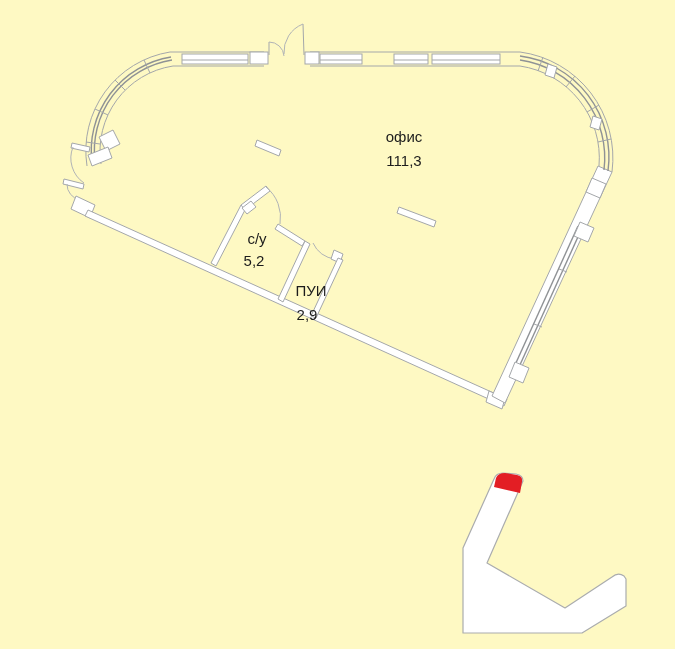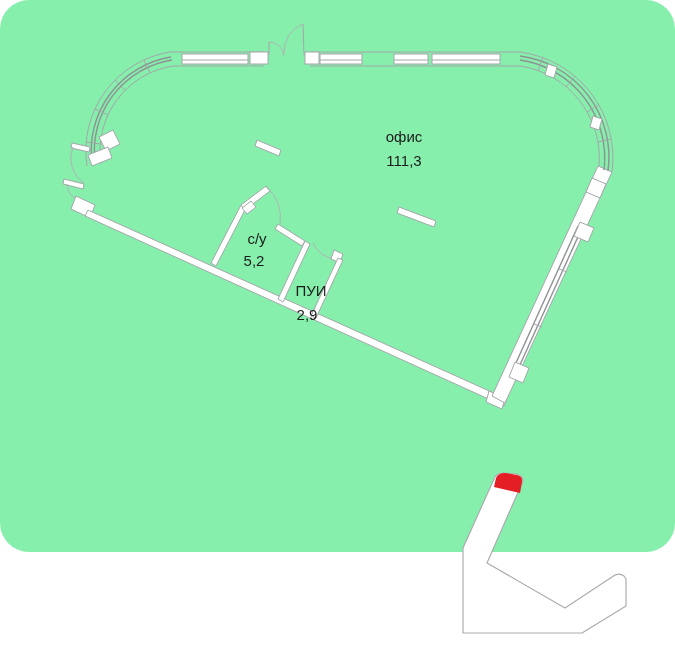--- a/index.html
+++ b/index.html
@@ -1,17 +1,17 @@
 <!DOCTYPE html>
 <html><head>
 <meta charset="utf-8">
 <style>
   html,body{margin:0;padding:0;background:#ffffff;}
   body{width:675px;height:649px;overflow:hidden;font-family:"Liberation Sans",sans-serif;}
-  .stage{position:relative;width:675px;height:552px;background:#86efac;border-radius:29px;}
+  .stage{position:relative;width:675px;height:649px;background:#fef9c3;}
   svg{display:block;}
   .wall{fill:none;stroke:#a4a7aa;stroke-width:1;}
   .band{fill:#ffffff;stroke:#a4a7aa;stroke-width:1;}
   .glass{fill:none;stroke:#8f9295;stroke-width:1.4;}
   .tick{fill:none;stroke:#a4a7aa;stroke-width:1;}
   .jamb{fill:#ffffff;stroke:#a4a7aa;stroke-width:1;}
   .arc{fill:none;stroke:#b0b3b6;stroke-width:1;}
   .leaf{fill:#ffffff;stroke:#a4a7aa;stroke-width:1;}
   .room-name{font-size:15px;fill:#1c1c1c;}
   .room-area{font-size:15px;fill:#1c1c1c;}

